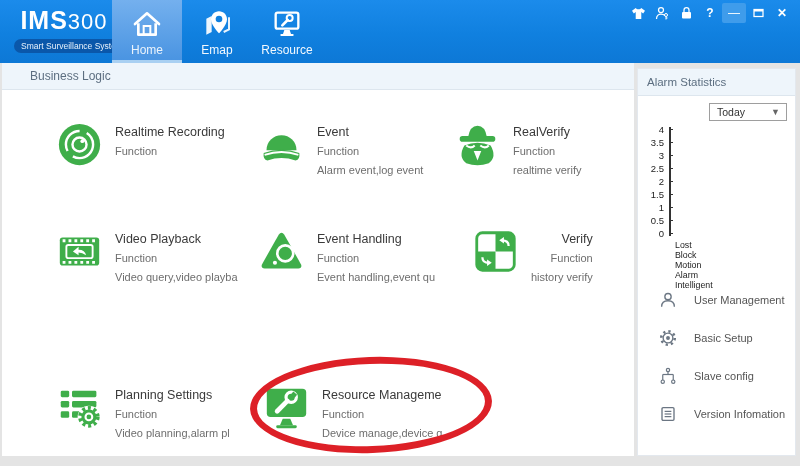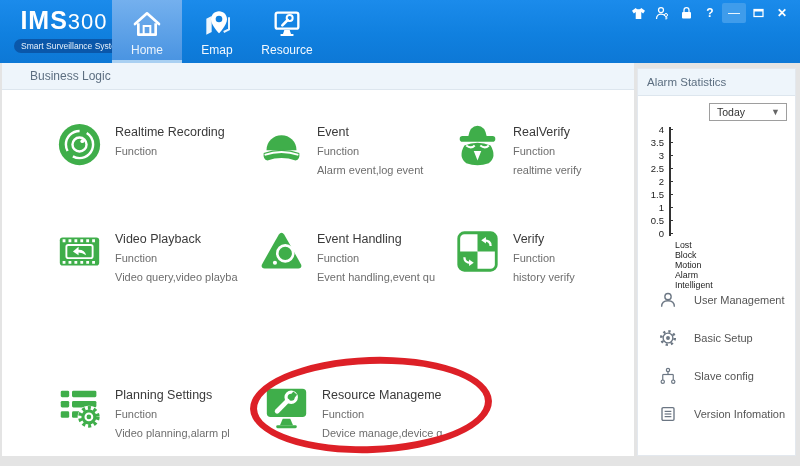--- a/index.html
+++ b/index.html
@@ -232,21 +232,21 @@
           <circle cx="17" cy="36" r="2.2" fill="#fff"></circle>
         </svg>
       </span>
       <div class="card-text">
         <div class="card-title">Event Handling</div>
         <div class="card-sub">Function</div>
         <div class="card-desc">Event handling,event qu</div>
       </div>
     </div>
 
-    <div class="card" style="left:453px; top:166px;">
+    <div class="card" style="left:471px; top:166px;text-align:right;">
       <span class="card-icon">
         <svg width="45" height="45" viewBox="0 0 48 48">
           <rect x="4" y="4" width="40" height="40" rx="6" fill="#fff" stroke="#3fae4a" stroke-width="3"></rect>
           <path d="M24 5 H38 q5 0 5 5 V24 H24 Z" fill="#3fae4a"></path>
           <path d="M24 24 V43 H10 q-5 0 -5 -5 V24 Z" fill="#3fae4a"></path>
           <path d="M38 18 q0 -6 -7 -6" fill="none" stroke="#fff" stroke-width="2.4"></path>
           <path d="M33 8.5 L28 12 L33 15.5 Z" fill="#fff"></path>
           <path d="M10 30 q0 6 7 6" fill="none" stroke="#fff" stroke-width="2.4"></path>
           <path d="M15 32.5 L20 36 L15 39.5 Z" fill="#fff"></path>
         </svg>

